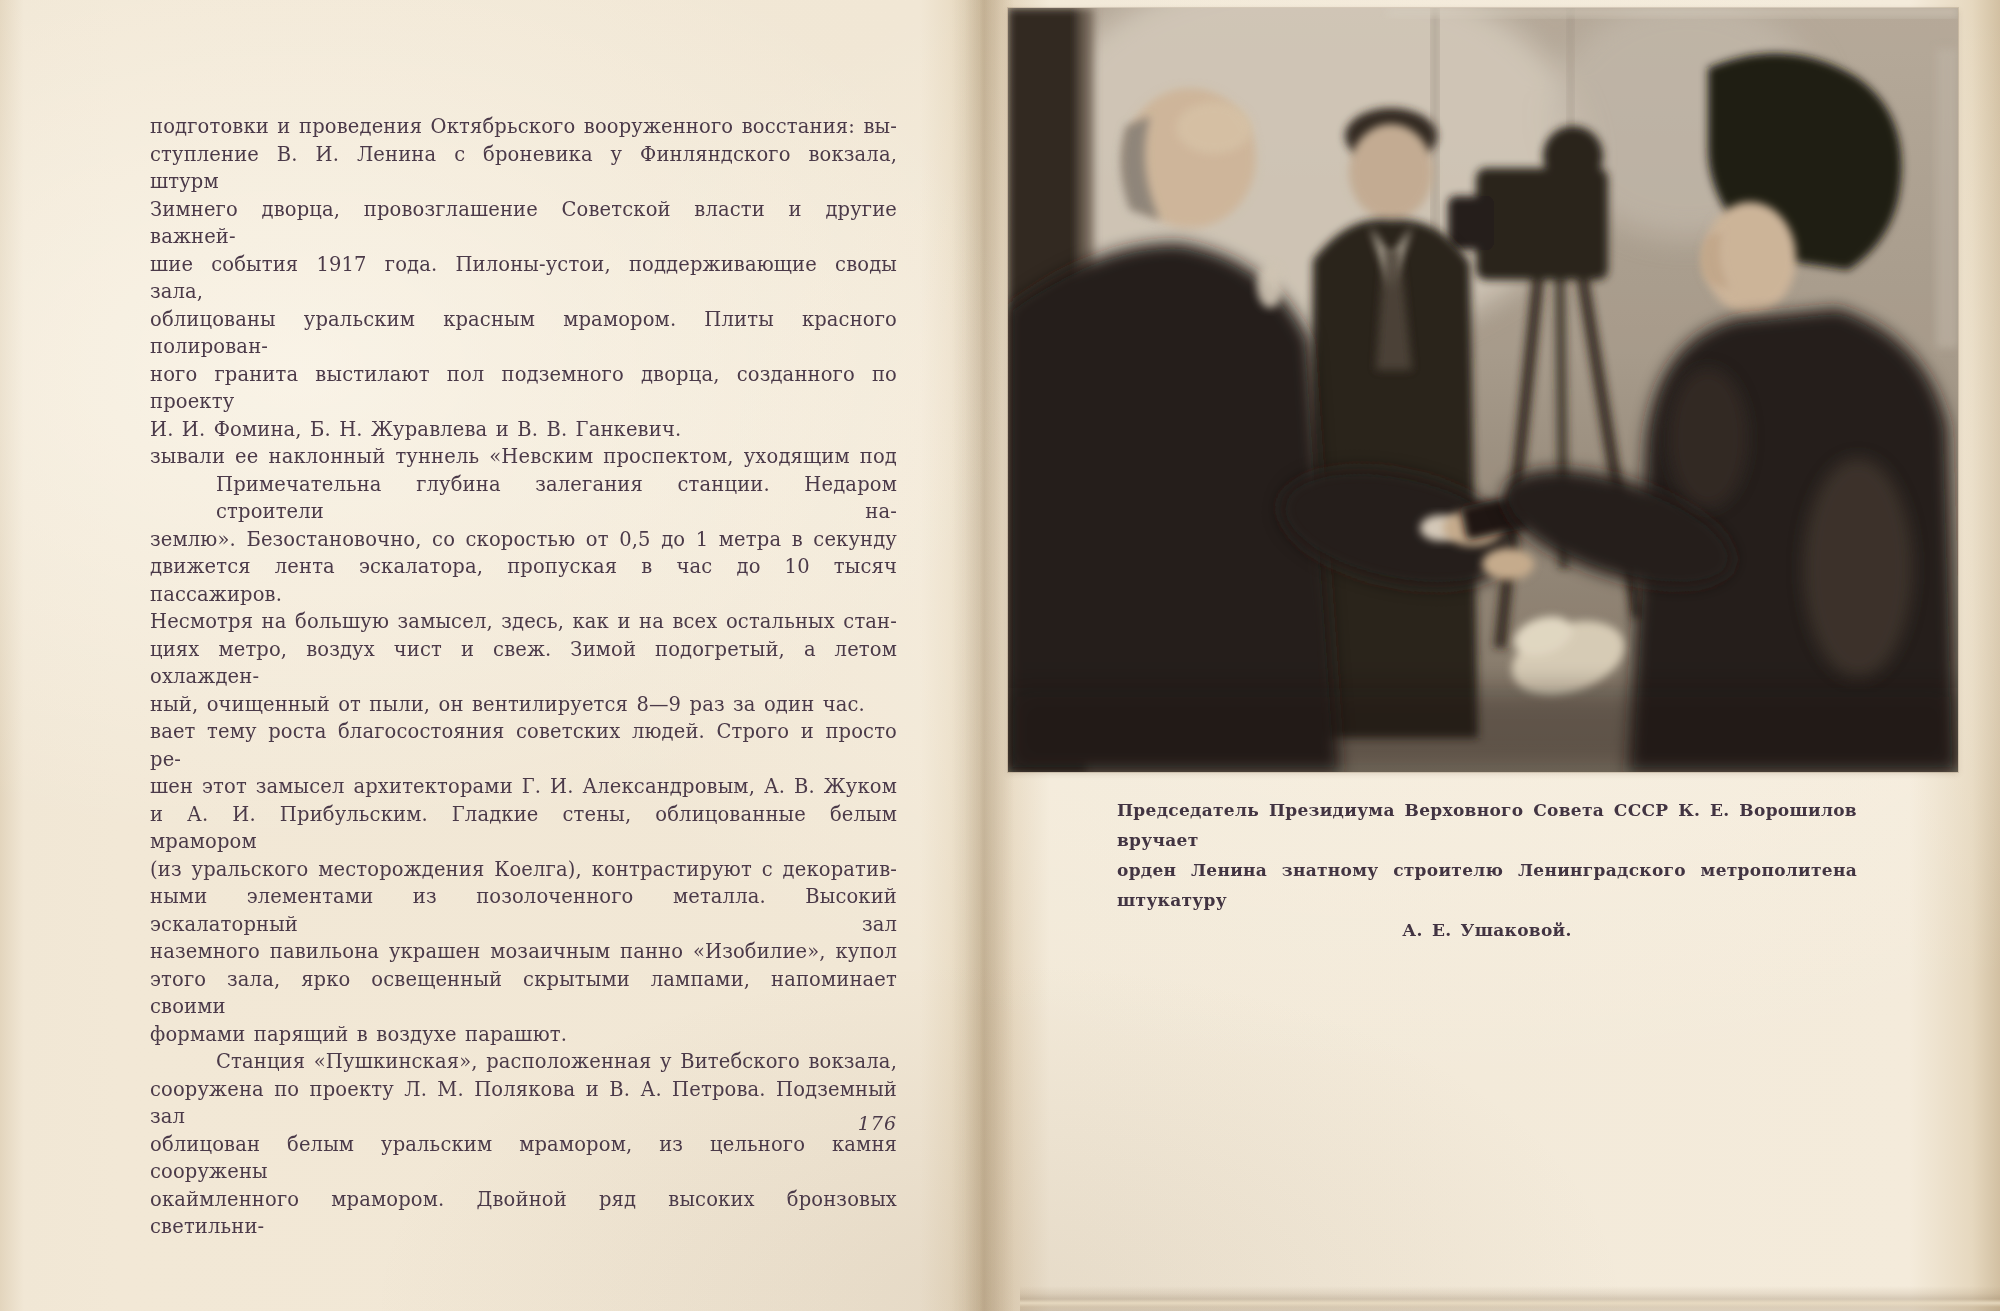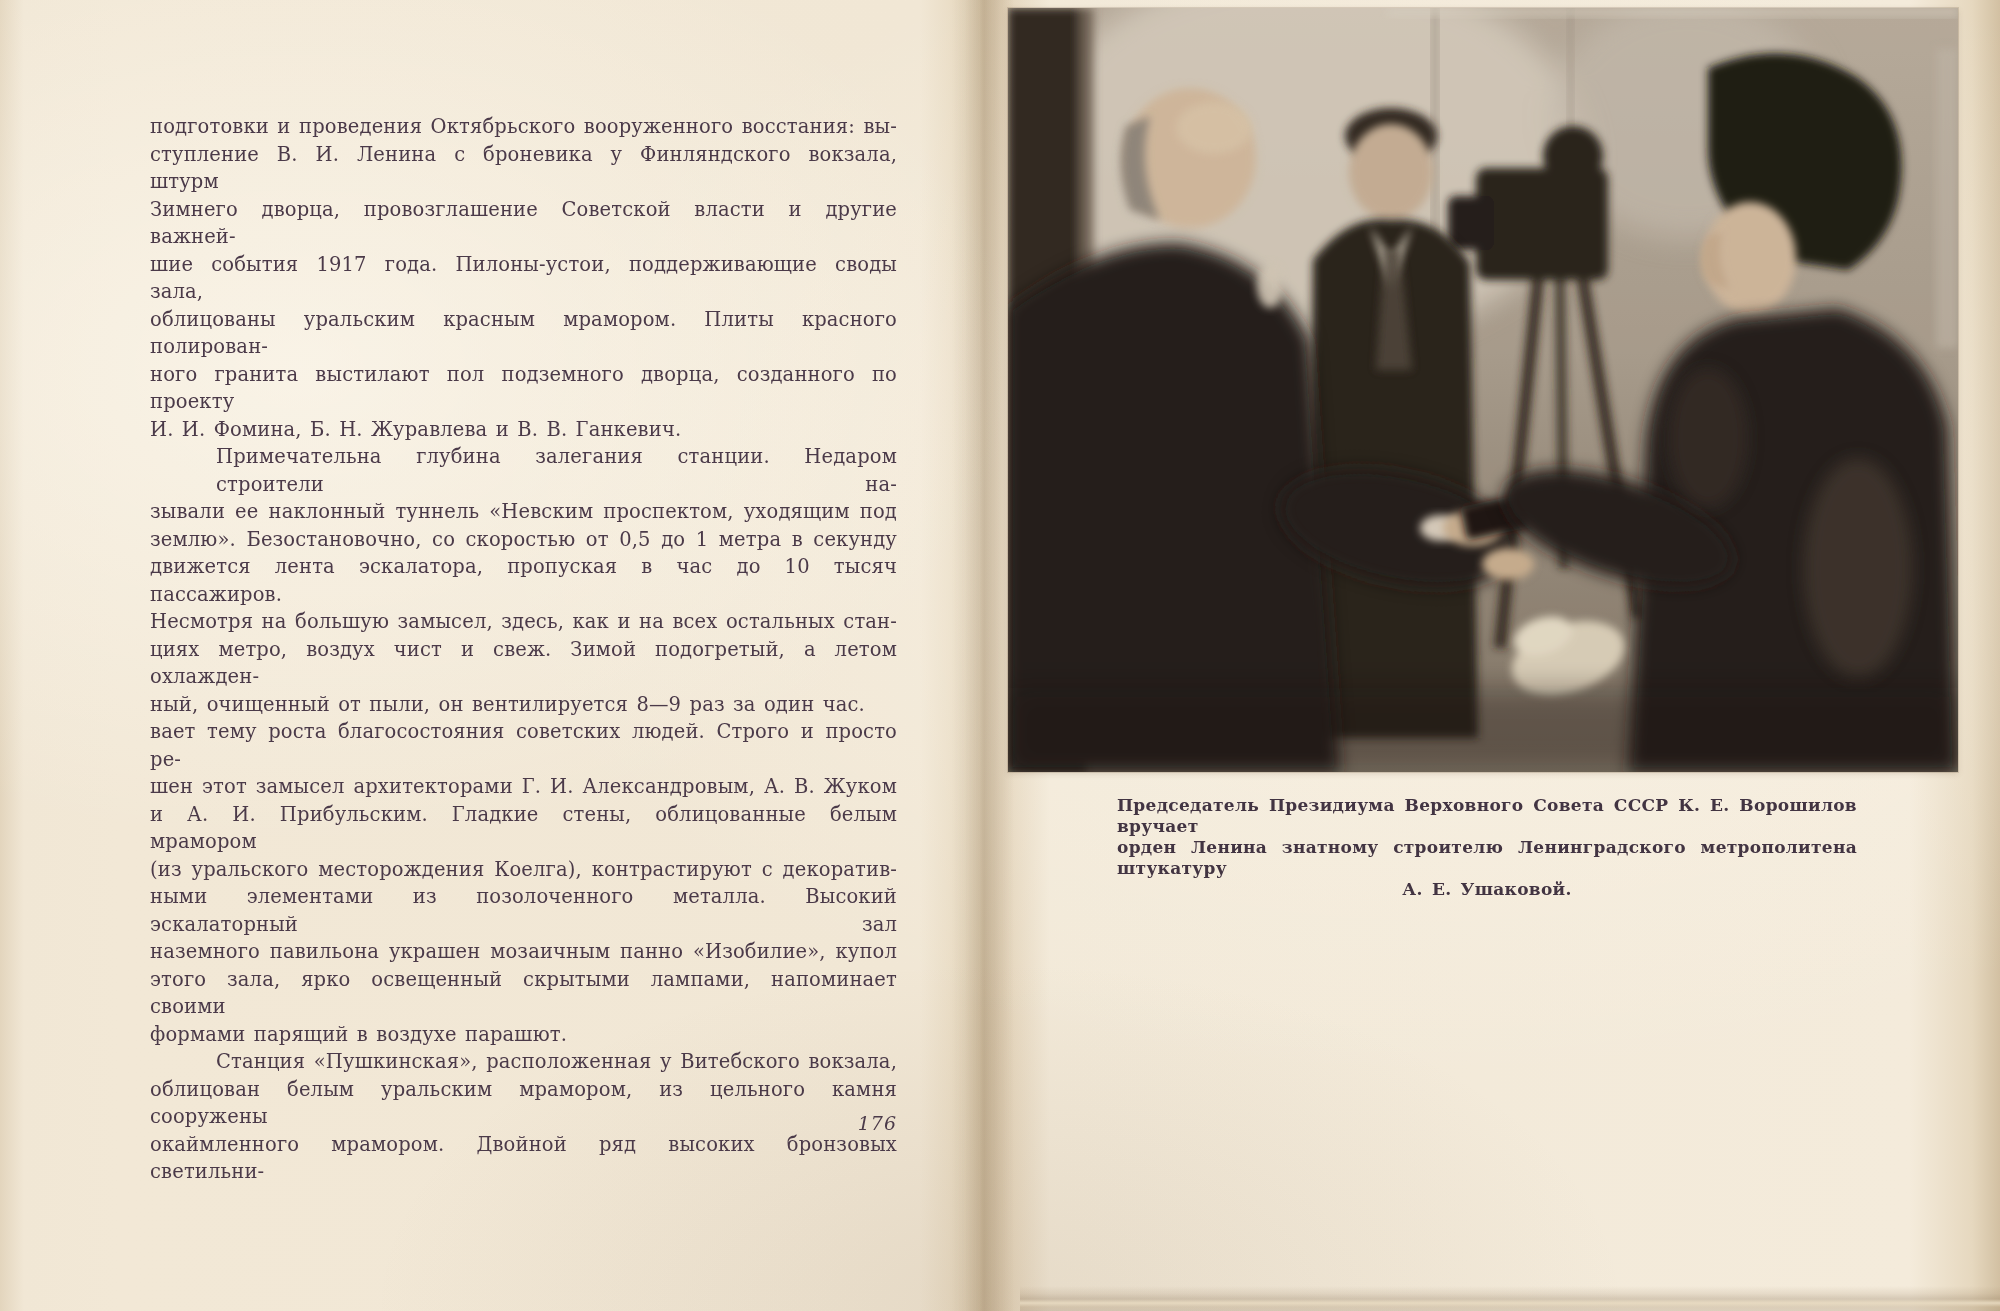--- a/index.html
+++ b/index.html
@@ -39,21 +39,21 @@
   .photo {
     position:absolute; left:23px; top:8px; width:950px; height:764px;
     background:#a99c8e; overflow:hidden;
     box-shadow: 0 0 0 1px rgba(100,80,55,.18), 0 2px 6px rgba(110,85,55,.18);
   }
   .photo svg { display:block; }
 
   
   .caption {
     position:absolute; left:132px; top:795px; width:740px;
-    font-size:17px; line-height:21px; font-weight:bold;
+    font-size:17px; line-height:30px; font-weight:bold;
     color:#423442; letter-spacing:.3px; word-spacing:3px;
   }
   .cap-line { text-align:justify; text-align-last:justify; }
   .cap-line.center { text-align-last:center; }
 
   
   .bottom-edge {
     position:absolute; left:1020px; top:1286px; width:980px; height:25px;
     background: linear-gradient(180deg,
       rgba(150,125,95,0) 0%, rgba(150,125,95,.15) 30%,
@@ -73,36 +73,37 @@
 
 <div class="page page-left">
   <div class="text-block">
       <div class="line">подготовки и проведения Октябрьского вооруженного восстания: вы-</div>
       <div class="line">ступление В. И. Ленина с броневика у Финляндского вокзала, штурм</div>
       <div class="line">Зимнего дворца, провозглашение Советской власти и другие важней-</div>
       <div class="line">шие события 1917 года. Пилоны-устои, поддерживающие своды зала,</div>
       <div class="line">облицованы уральским красным мрамором. Плиты красного полирован-</div>
       <div class="line">ного гранита выстилают пол подземного дворца, созданного по проекту</div>
       <div class="line endline">И. И. Фомина, Б. Н. Журавлева и В. В. Ганкевич.</div>
+      <div class="line">зывали ее наклонный туннель «Невским проспектом, уходящим под</div>
       <div class="line ind">Примечательна глубина залегания станции. Недаром строители на-</div>
-      <div class="line">зывали ее наклонный туннель «Невским проспектом, уходящим под</div>
       <div class="line">землю». Безостановочно, со скоростью от 0,5 до 1 метра в секунду</div>
       <div class="line">движется лента эскалатора, пропуская в час до 10 тысяч пассажиров.</div>
       <div class="line">Несмотря на большую замысел, здесь, как и на всех остальных стан-</div>
       <div class="line">циях метро, воздух чист и свеж. Зимой подогретый, а летом охлажден-</div>
       <div class="line endline">ный, очищенный от пыли, он вентилируется 8—9 раз за один час.</div>
       <div class="line">вает тему роста благосостояния советских людей. Строго и просто ре-</div>
       <div class="line">шен этот замысел архитекторами Г. И. Александровым, А. В. Жуком</div>
       <div class="line">и А. И. Прибульским. Гладкие стены, облицованные белым мрамором</div>
       <div class="line">(из уральского месторождения Коелга), контрастируют с декоратив-</div>
       <div class="line">ными элементами из позолоченного металла. Высокий эскалаторный зал</div>
       <div class="line">наземного павильона украшен мозаичным панно «Изобилие», купол</div>
       <div class="line">этого зала, ярко освещенный скрытыми лампами, напоминает своими</div>
       <div class="line endline">формами парящий в воздухе парашют.</div>
       <div class="line ind">Станция «Пушкинская», расположенная у Витебского вокзала,</div>
+      <div class="line">сооружена по проекту Л. М. Полякова и В. А. Петрова. Подземный зал</div>
       <div class="line">облицован белым уральским мрамором, из цельного камня сооружены</div>
       <div class="line">окаймленного мрамором. Двойной ряд высоких бронзовых светильни-</div>
     </div>
   <div class="page-number">176</div>
 </div>
 
 <div class="page page-right">
   <div class="photo">
     <svg viewBox="0 0 950 764" width="950" height="764">
       <defs>

